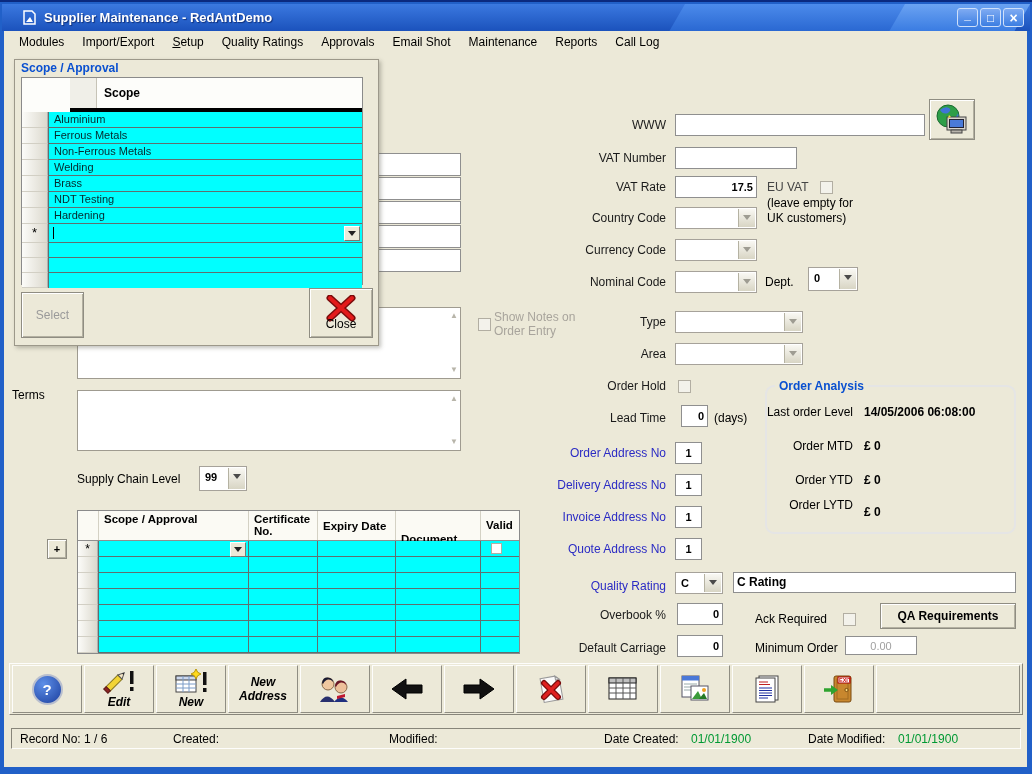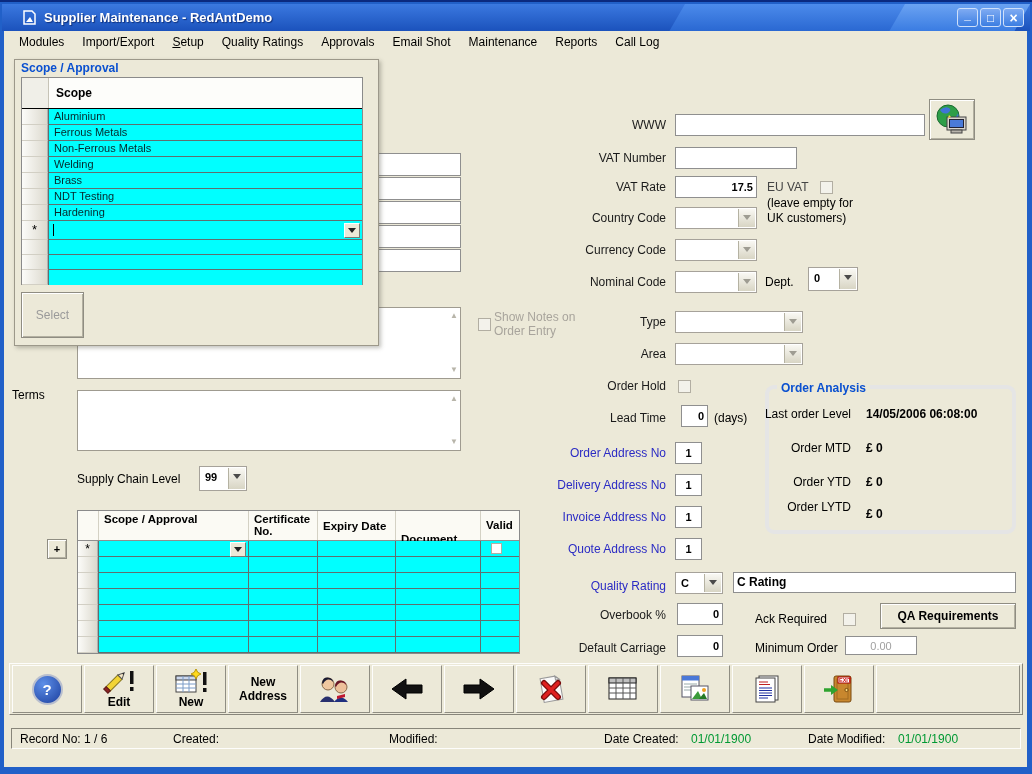--- a/index.html
+++ b/index.html
@@ -32,28 +32,28 @@
   .cen{text-align:center;font-weight:bold;}
   .combo{position:absolute;background:#fff;border:1px solid #a6a29a;box-sizing:border-box;}
   .cval{position:absolute;left:5px;top:4px;font-size:11px;font-weight:bold;}
   .cbtn{position:absolute;top:1px;right:1px;bottom:1px;width:16px;
         background:linear-gradient(180deg,#f9f8f3,#d8d5c4);border-left:1px solid #b5b2a2;}
   .cbtn::after{content:"";position:absolute;left:4px;top:6px;border:4px solid transparent;border-top:5px solid #4a4a4a;}
   .dis .cbtn::after{border-top-color:#9e9c92;}
   .cb{position:absolute;width:13px;height:13px;background:#f3f2eb;border:1px solid #b2aea2;box-sizing:border-box;}
   .tarea{position:absolute;background:#fff;border:1px solid #9f9b90;box-sizing:border-box;}
   .sarr{position:absolute;right:2px;font-size:8px;color:#b8b5aa;line-height:8px;}
-  .gb{position:absolute;border:4px solid #e5e5e5;border-radius:9px;box-sizing:border-box;}
+  .gb{position:absolute;border:2px solid #e5e5e5;border-radius:9px;box-sizing:border-box;}
   .gb-title{position:absolute;font-weight:bold;color:#0a50d0;background:#ece9d8;padding:0 4px;font-size:12px;white-space:nowrap;}
   .popup{position:absolute;left:14px;top:57px;width:365px;height:287px;background:#ece9d8;
          border:1px solid #9c988a;box-shadow:2px 2px 4px rgba(80,80,70,.35);z-index:50;box-sizing:border-box;}
   .ptitle{position:absolute;left:6px;top:1px;font-weight:bold;color:#0a50d0;font-size:12px;}
   .sgrid{position:absolute;left:6px;top:17px;width:342px;height:208px;background:#fdfdfa;
          border:1px solid #8a8a8a;box-sizing:border-box;}
-  .sghead{height:30px;position:relative;border-bottom:1px solid #000000;}
+  .sghead{height:30px;position:relative;border-bottom:4px solid #000000;margin-left:48px;}
   .sgcorner{position:absolute;left:0;top:0;width:26px;height:100%;background:#f0efe8;border-right:1px solid #c6c3b6;}
   .sghlabel{position:absolute;left:34px;top:8px;font-weight:bold;font-size:12px;}
   .srow{display:flex;height:16px;}
   .srow.star{height:19px;}
   .srow.empty{height:15px;}
   .srh{width:26px;background:linear-gradient(90deg,#fcfcf9,#dcd9ce);border-right:1px solid #b0b0b0;
        border-bottom:1px solid #d2cfc4;box-sizing:border-box;text-align:center;font-size:13px;line-height:17px;}
   .scell{flex:1;background:#00ffff;border-left:1px solid #5f6f6f;border-bottom:1px solid #5f6f6f;
          box-sizing:border-box;padding:1px 0 0 5px;font-size:11px;color:#06282c;position:relative;}
   .caret{position:absolute;left:4px;top:3px;width:1px;height:12px;background:#000;}
@@ -72,21 +72,21 @@
   .acell{background:#00ffff;border-left:1px solid #5f6f6f;border-bottom:1px solid #5f6f6f;
          box-sizing:border-box;position:relative;}
   .push{position:absolute;background:#ece9d8;border:1px solid #8f8d82;
         box-shadow:inset 1px 1px 0 #fff, inset -1px -1px 0 #b3b0a1;box-sizing:border-box;
         display:flex;align-items:center;justify-content:center;}
   .tstrip{position:absolute;left:9px;top:661px;width:1014px;height:52px;background:#ece9d8;
           border:1px solid;border-color:#fdfdfb #87857a #87857a #fdfdfb;box-sizing:border-box;}
   .tbtn{position:absolute;top:663px;width:70px;height:48px;background:#ece9d8;
         border:1px solid;border-color:#fdfdfb #8f8d82 #8f8d82 #fdfdfb;box-sizing:border-box;
         display:flex;flex-direction:column;align-items:center;justify-content:center;gap:1px;z-index:5;}
-  .tbl{font-weight:bold;font-size:12px;line-height:13px;text-align:center;}
+  .tbl{font-weight:bold;font-size:12px;line-height:13px;text-align:center;font-style:italic;}
   .help-circle{width:27px;height:27px;border-radius:50%;
         background:radial-gradient(circle at 35% 30%,#5d8fe8,#1c3f9e);
         border:2px solid #b9bfce;color:#fff;font-weight:bold;font-size:15px;
         display:flex;align-items:center;justify-content:center;}
   .sbar{position:absolute;left:11px;top:726px;width:1010px;height:21px;background:#ece9d8;
         border:1px solid;border-color:#87857a #fdfdfb #fdfdfb #87857a;box-sizing:border-box;}
   .st{position:absolute;top:730px;font-weight:normal;font-size:12px;white-space:nowrap;}
   .green{color:#009933;}
   .gray{color:#a8a49c;}
   .note12{position:absolute;font-size:12px;white-space:nowrap;}
@@ -383,20 +383,27 @@
     <div class="srow empty">
         <div class="srh"></div>
         <div class="scell"></div>
       </div>
     <div class="srow empty">
         <div class="srh"></div>
         <div class="scell" style="border-bottom:none"></div>
       </div>
   </div>
   <div class="pbtn" style="left:6px;top:232px;width:63px;height:46px;color:#9a9a9a">Select</div>
+  <div class="pbtn" style="left:294px;top:228px;width:64px;height:50px">
+    <svg width="34" height="28">
+      <path d="M6 3 L28 23 M28 3 L6 23" stroke="#7a0c0c" stroke-width="7" stroke-linecap="round" fill="none"></path>
+      <path d="M6 3 L28 23 M28 3 L6 23" stroke="#e31b1b" stroke-width="4" stroke-linecap="round" fill="none"></path>
+    </svg>
+    <span style="margin-top:-6px">Close</span>
+  </div>
 </div>
 
 <div class="tstrip"></div>
 <div class="tbtn" style="left:12px">
   <span class="help-circle">
       <span>?</span>
     </span>
 </div>
 <div class="tbtn" style="left:84px">
   <svg width="36" height="26">

